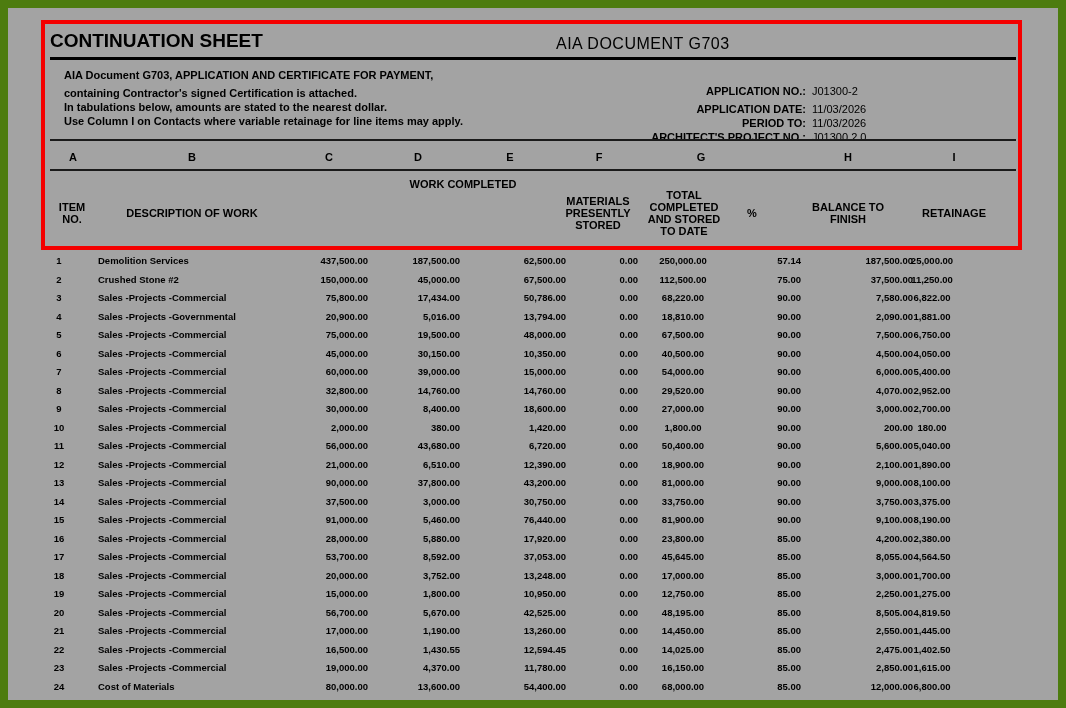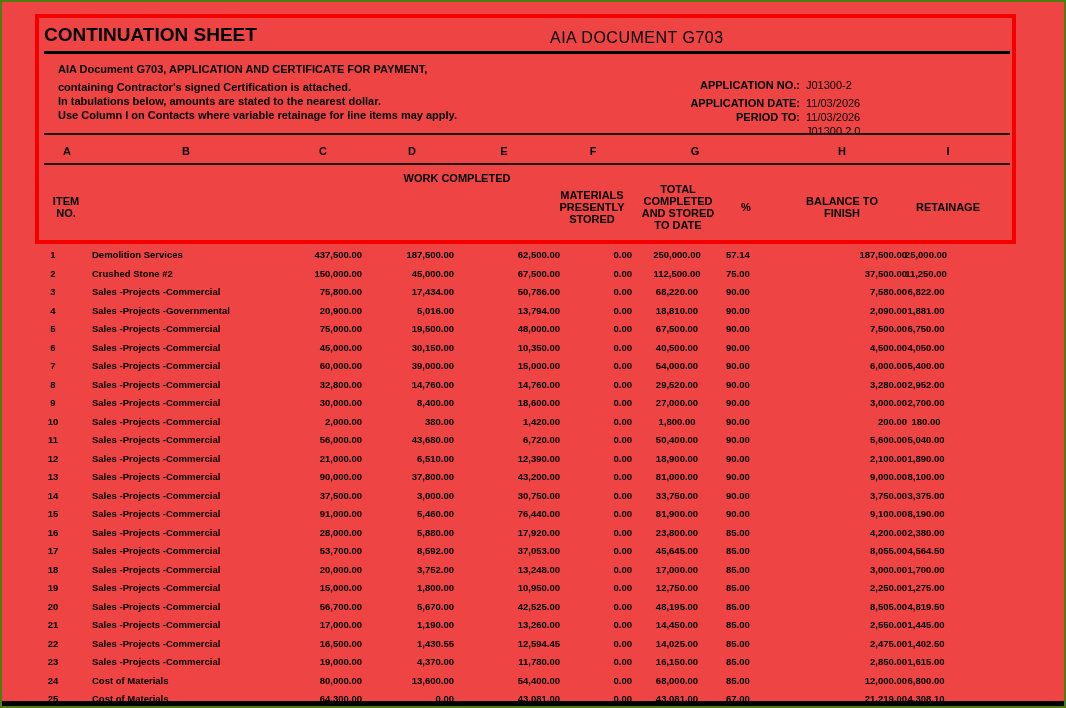--- a/index.html
+++ b/index.html
@@ -1,20 +1,20 @@
 <!DOCTYPE html>
 <html><head>
 <meta charset="utf-8">
 <style>
   * { margin:0; padding:0; box-sizing:border-box; }
   html,body { background:#fff; }
   body { font-family:"Liberation Sans", sans-serif; color:#000; }
   .page {
-    position:relative; width:1066px; height:708px; background:#ef4444;
-    border:2px solid #4d7c0f; overflow:hidden;
+    position:relative; width:1066px; height:708px; background:#a3a3a3;
+    border:8px solid #4d7c0f; overflow:hidden;
   }
   .redbox {
     position:absolute; left:33px; top:12px; width:981px; height:230px;
     border:4px solid #f40000; pointer-events:none;
   }
   .title {
     position:absolute; left:42px; top:22px;
     font-size:19px; font-weight:700; letter-spacing:0px;
   }
   .docname {
@@ -63,21 +63,21 @@
   .row { position:relative; height:18.5px; }
   .cell { position:absolute; top:0; height:18.5px; line-height:18.5px;
           font-size:9.5px; font-weight:700; white-space:nowrap; }
   .d0{left:40px;width:22px;text-align:center}
   .d1{left:90px;width:180px;text-align:left}
   .d2{left:270px;width:90px;text-align:right}
   .d3{left:362px;width:90px;text-align:right}
   .d4{left:468px;width:90px;text-align:right}
   .d5{left:548px;width:82px;text-align:right}
   .d6{left:632px;width:86px;text-align:center}
-  .d7{left:724px;width:45px;text-align:left}
+  .d7{left:748px;width:45px;text-align:right}
   .d8{left:788px;width:117px;text-align:right}
   .d9{left:864px;width:120px;text-align:center}
 
   .bottom-bar { position:absolute; left:0; top:699px; width:1066px; height:5px; background:#000; }
 </style>
 </head>
 <body>
 
 <div class="page">
   <div class="redbox" style="border-color: rgb(244, 0, 0);"></div>
@@ -101,20 +101,21 @@
       </div>
       <div class="meta-row mr1">
         <span class="meta-label">APPLICATION DATE:</span>
         <span class="meta-value">11/03/2026</span>
       </div>
       <div class="meta-row mr2">
         <span class="meta-label">PERIOD TO:</span>
         <span class="meta-value">11/03/2026</span>
       </div>
       <div class="meta-row mr3">
+        <span class="meta-label">ARCHITECT'S PROJECT NO.:</span>
         <span class="meta-value">J01300.2.0</span>
       </div>
     </div>
 
   <div class="rule rule-notes"></div>
 
   <div class="letters">
       <span class="letter lt0">A</span>
       <span class="letter lt1">B</span>
       <span class="letter lt2">C</span>
@@ -125,20 +126,21 @@
       <span class="letter lt7">H</span>
       <span class="letter lt8">I</span>
     </div>
 
   <div class="rule rule-letters"></div>
 
   <div class="colheads">
     <div class="group-head">WORK COMPLETED</div>
   <span class="hl hl0">ITEM
 NO.</span>
+      <span class="hl hl1">DESCRIPTION OF WORK</span>
       <span class="hl hl5">MATERIALS
 PRESENTLY
 STORED</span>
       <span class="hl hl6">TOTAL
 COMPLETED
 AND STORED
 TO DATE</span>
       <span class="hl hl7">%</span>
       <span class="hl hl8">BALANCE TO
 FINISH</span>
@@ -232,21 +234,21 @@
       </div>
       <div class="row">
         <span class="cell d0">8</span>
         <span class="cell d1">Sales -Projects -Commercial</span>
         <span class="cell d2">32,800.00</span>
         <span class="cell d3">14,760.00</span>
         <span class="cell d4">14,760.00</span>
         <span class="cell d5">0.00</span>
         <span class="cell d6">29,520.00</span>
         <span class="cell d7">90.00</span>
-        <span class="cell d8">3,280.00</span>
+        <span class="cell d8">4,070.00</span>
         <span class="cell d9">2,952.00</span>
       </div>
       <div class="row">
         <span class="cell d0">9</span>
         <span class="cell d1">Sales -Projects -Commercial</span>
         <span class="cell d2">30,000.00</span>
         <span class="cell d3">8,400.00</span>
         <span class="cell d4">18,600.00</span>
         <span class="cell d5">0.00</span>
         <span class="cell d6">27,000.00</span>

